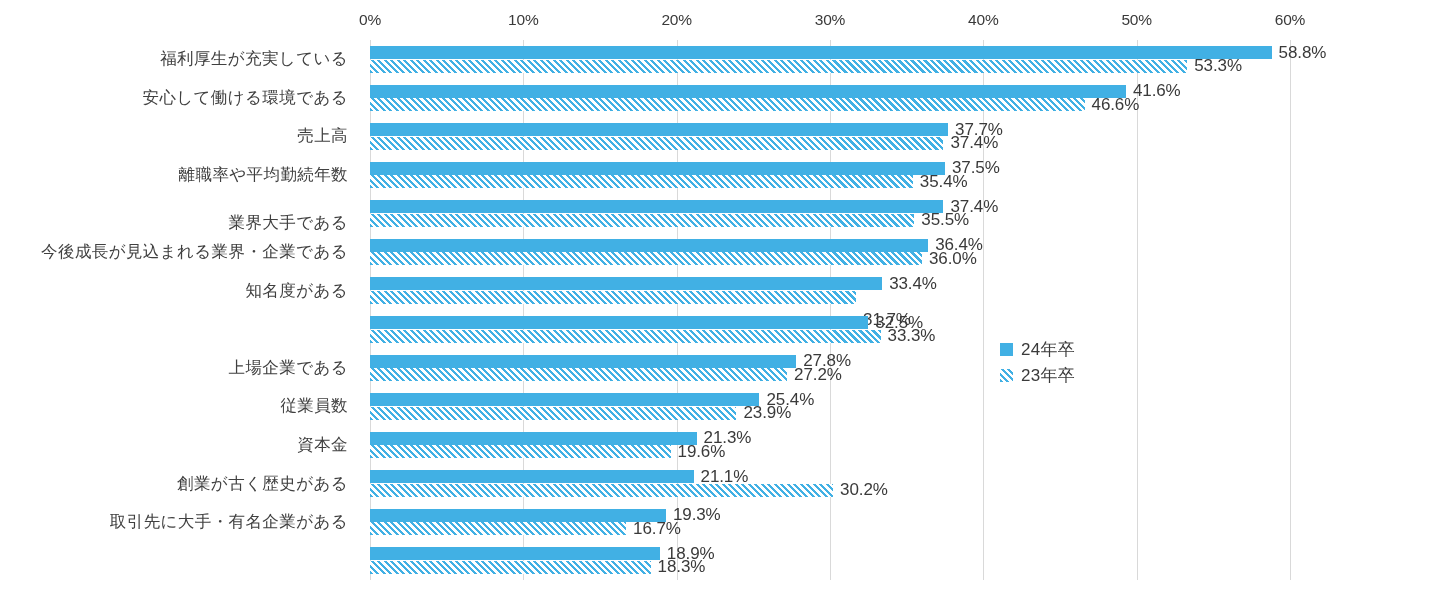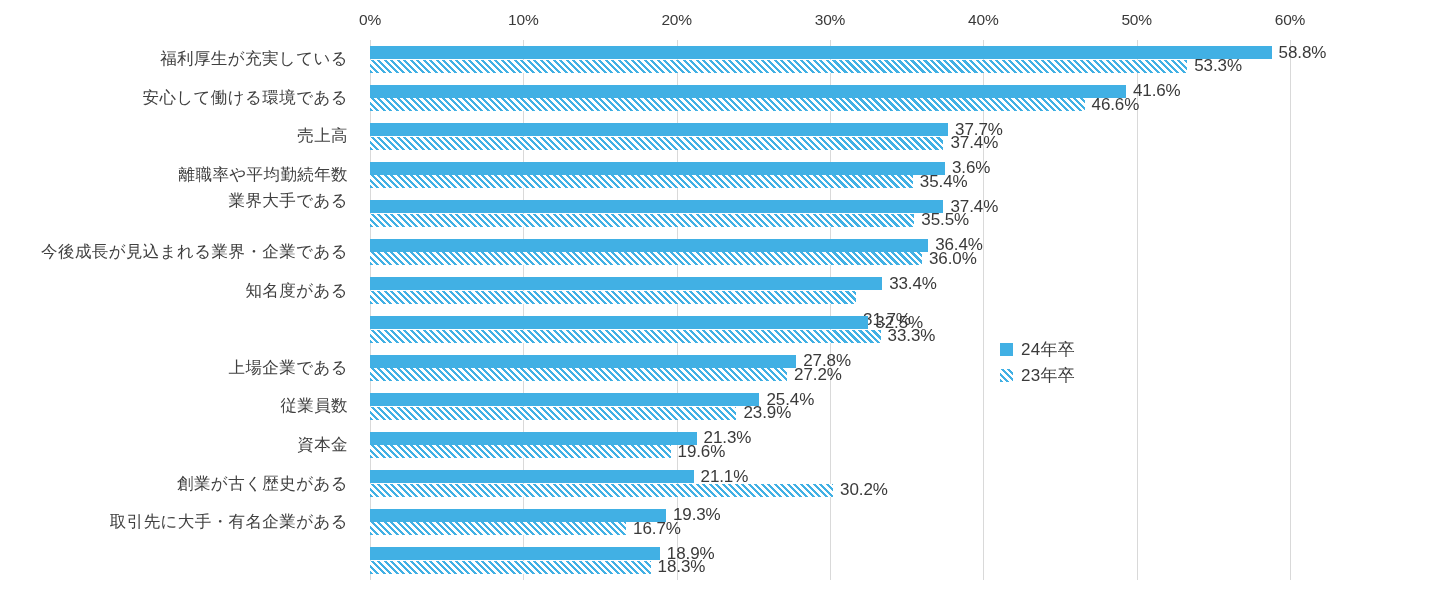--- a/index.html
+++ b/index.html
@@ -146,21 +146,21 @@
       <div class="tick-label" style="left: 983.333px;">40%</div>
       <div class="tick-label" style="left: 1136.67px;">50%</div>
       <div class="tick-label" style="left: 1290px;">60%</div>
     </div>
 
   <div class="cat-labels">
       <div class="cat-label" style="top: 57.8571px;">安心して働ける環境である</div>
       <div class="cat-label" style="top: 19.2857px;">福利厚生が充実している</div>
       <div class="cat-label" style="top: 96.4286px;">売上高</div>
       <div class="cat-label" style="top: 135px;">離職率や平均勤続年数</div>
-      <div class="cat-label" style="top: 161px; font-family: Liberation Serif, serif;">業界大手である</div>
+      <div class="cat-label" style="top: 183px; font-family: Liberation Serif, serif;">業界大手である</div>
       <div class="cat-label" style="top: 212.143px;">今後成長が見込まれる業界・企業である</div>
       <div class="cat-label" style="top: 250.714px;">知名度がある</div>
       <div class="cat-label" style="top: 327.857px;">上場企業である</div>
       <div class="cat-label" style="top: 366.429px;">従業員数</div>
       <div class="cat-label" style="top: 405px;">資本金</div>
       <div class="cat-label" style="top: 443.571px;">創業が古く歴史がある</div>
       <div class="cat-label" style="top: 482.143px;">取引先に大手・有名企業がある</div>
     </div>
 
   <div class="plot">
@@ -193,21 +193,21 @@
         <div class="bar-row" style="top: 83.1786px; height: 13px; width: 920px;">
           <div class="bar" style="width: 578.067px;"></div>
           <div class="bar-value" style="left: 585.067px;">37.7%</div>
         </div>
         <div class="bar-row" style="top: 96.6786px; height: 13px; width: 920px;">
           <div class="bar hatched" style="width: 573.467px;"></div>
           <div class="bar-value" style="left: 580.467px;">37.4%</div>
         </div>
         <div class="bar-row" style="top: 121.75px; height: 13px; width: 920px;">
           <div class="bar" style="width: 575px;"></div>
-          <div class="bar-value" style="left: 582px;">3.6%</div>
+          <div class="bar-value" style="left: 582px;">37.5%</div>
         </div>
         <div class="bar-row" style="top: 135.25px; height: 13px; width: 920px;">
           <div class="bar hatched" style="width: 542.8px;"></div>
           <div class="bar-value" style="left: 549.8px;">35.4%</div>
         </div>
         <div class="bar-row" style="top: 160.321px; height: 13px; width: 920px;">
           <div class="bar" style="width: 573.467px;"></div>
           <div class="bar-value" style="left: 580.467px;">37.4%</div>
         </div>
         <div class="bar-row" style="top: 173.821px; height: 13px; width: 920px;">

